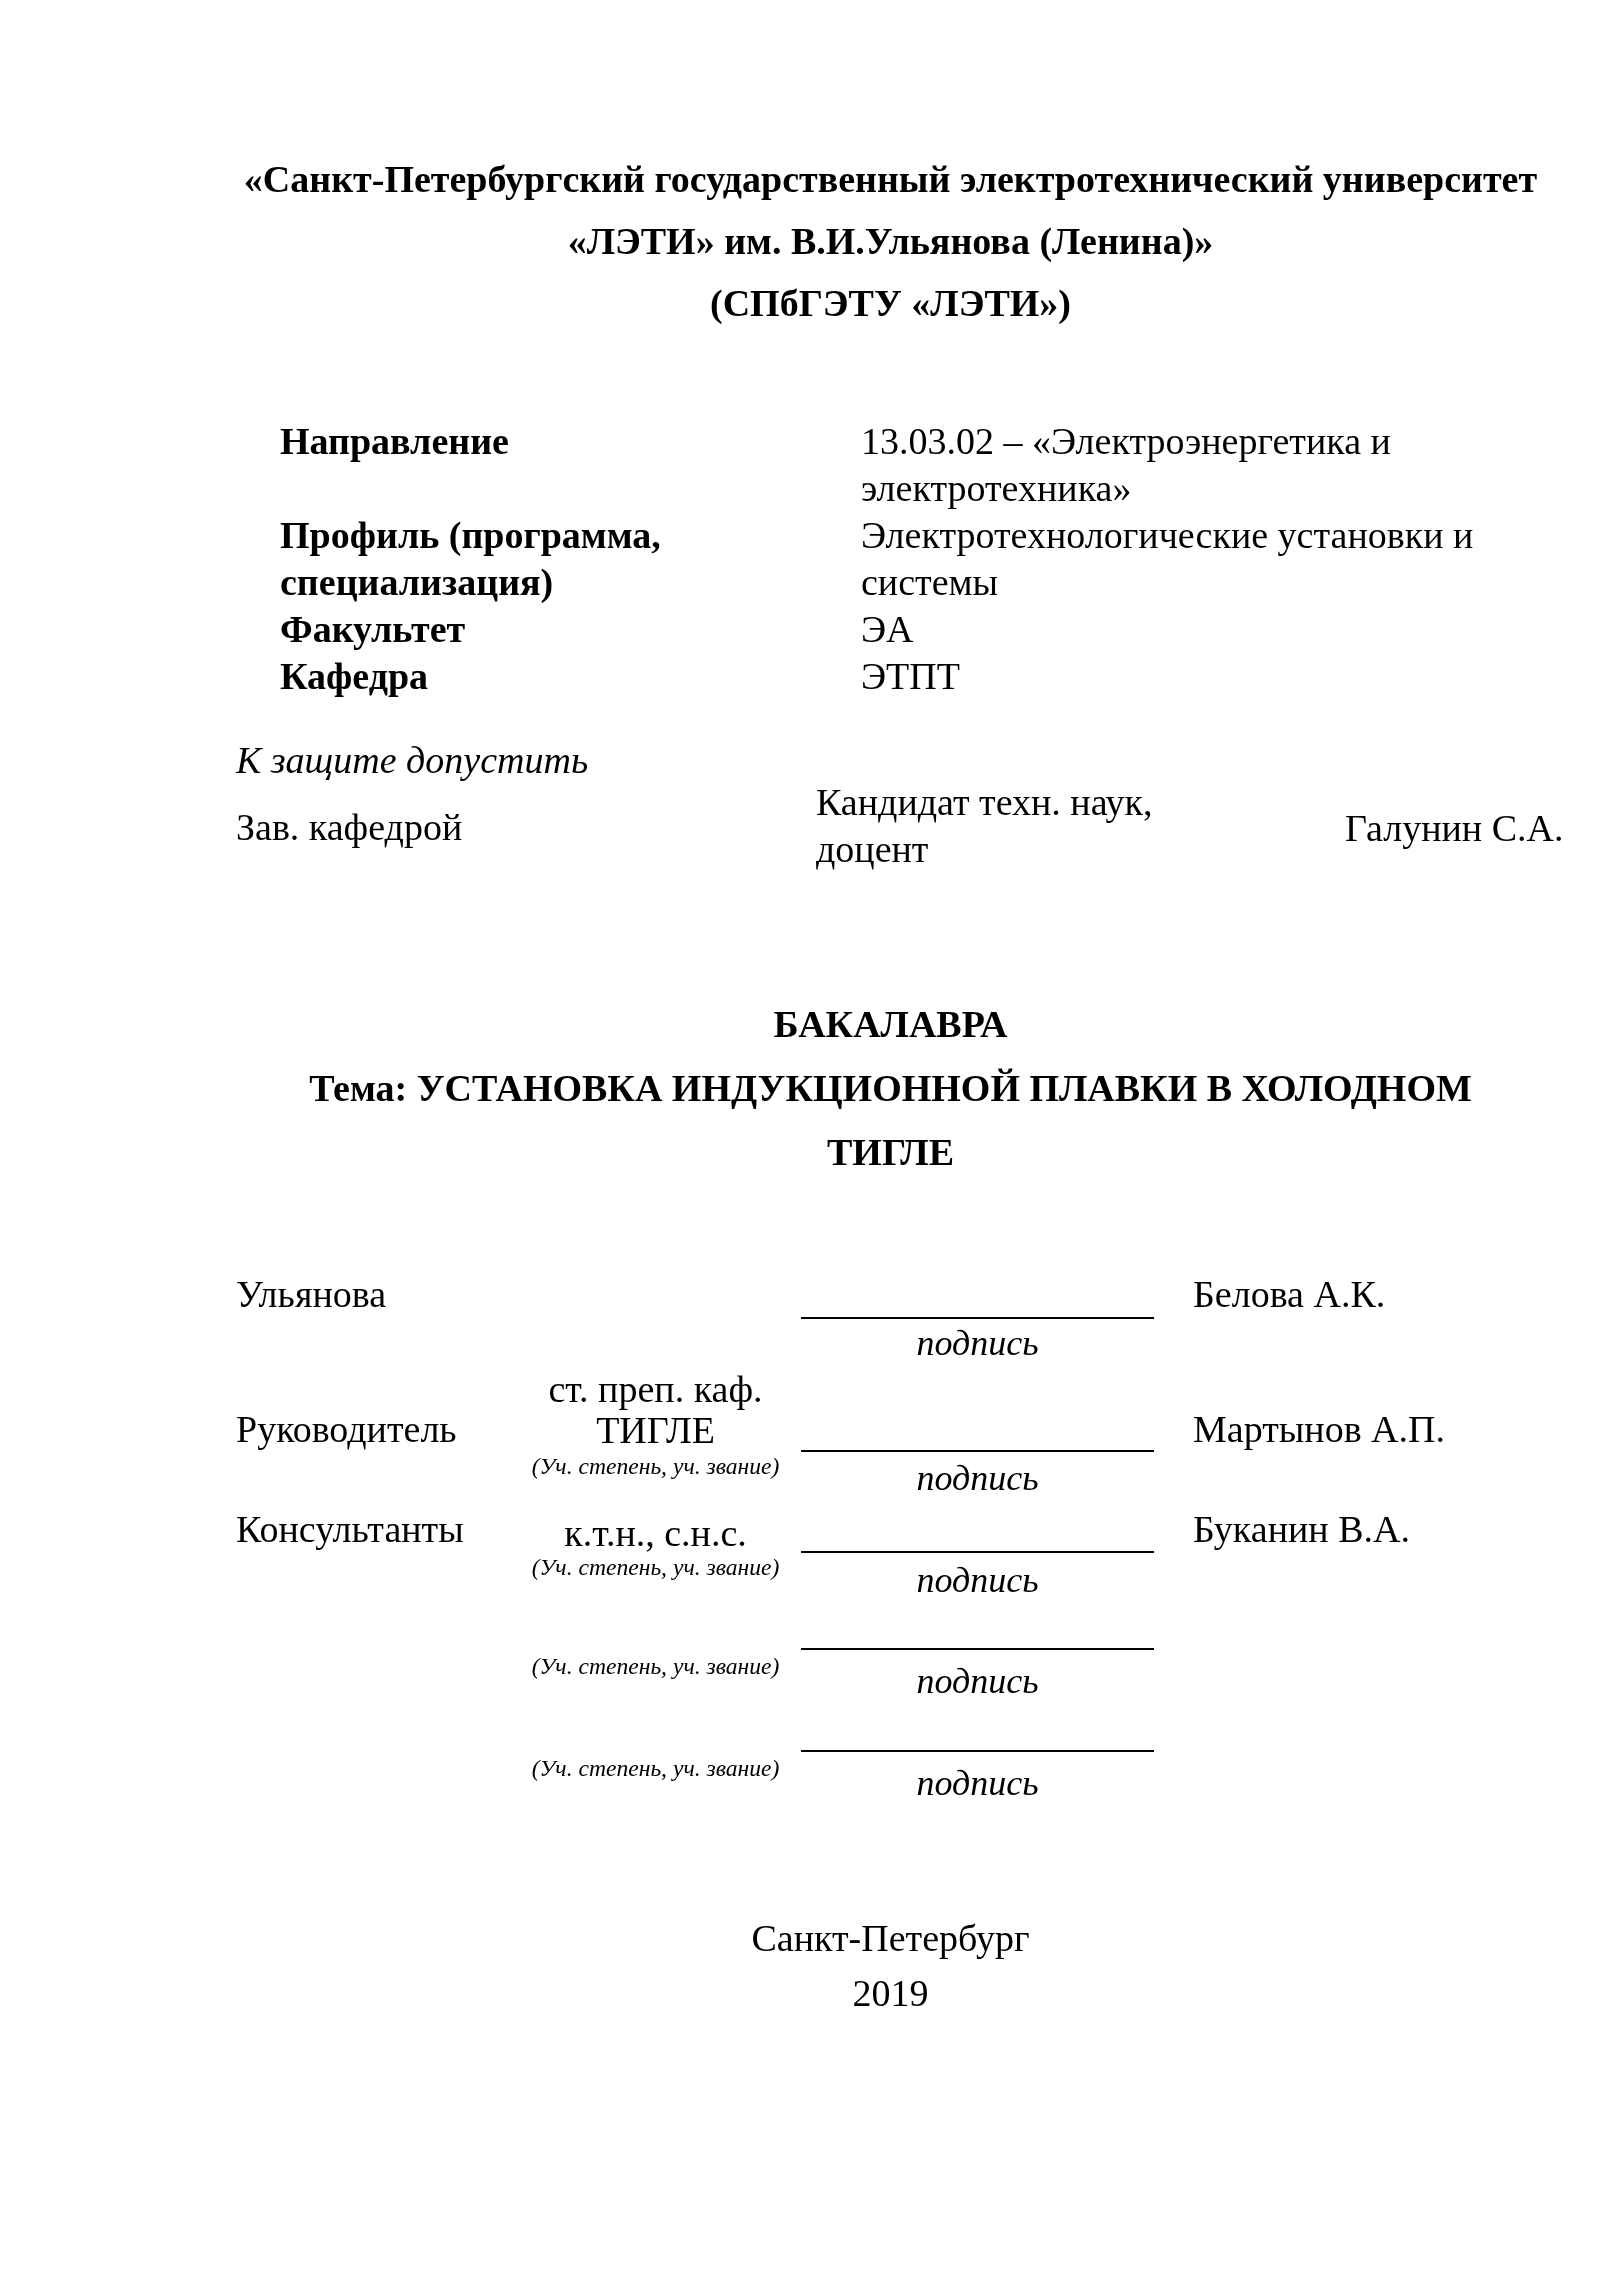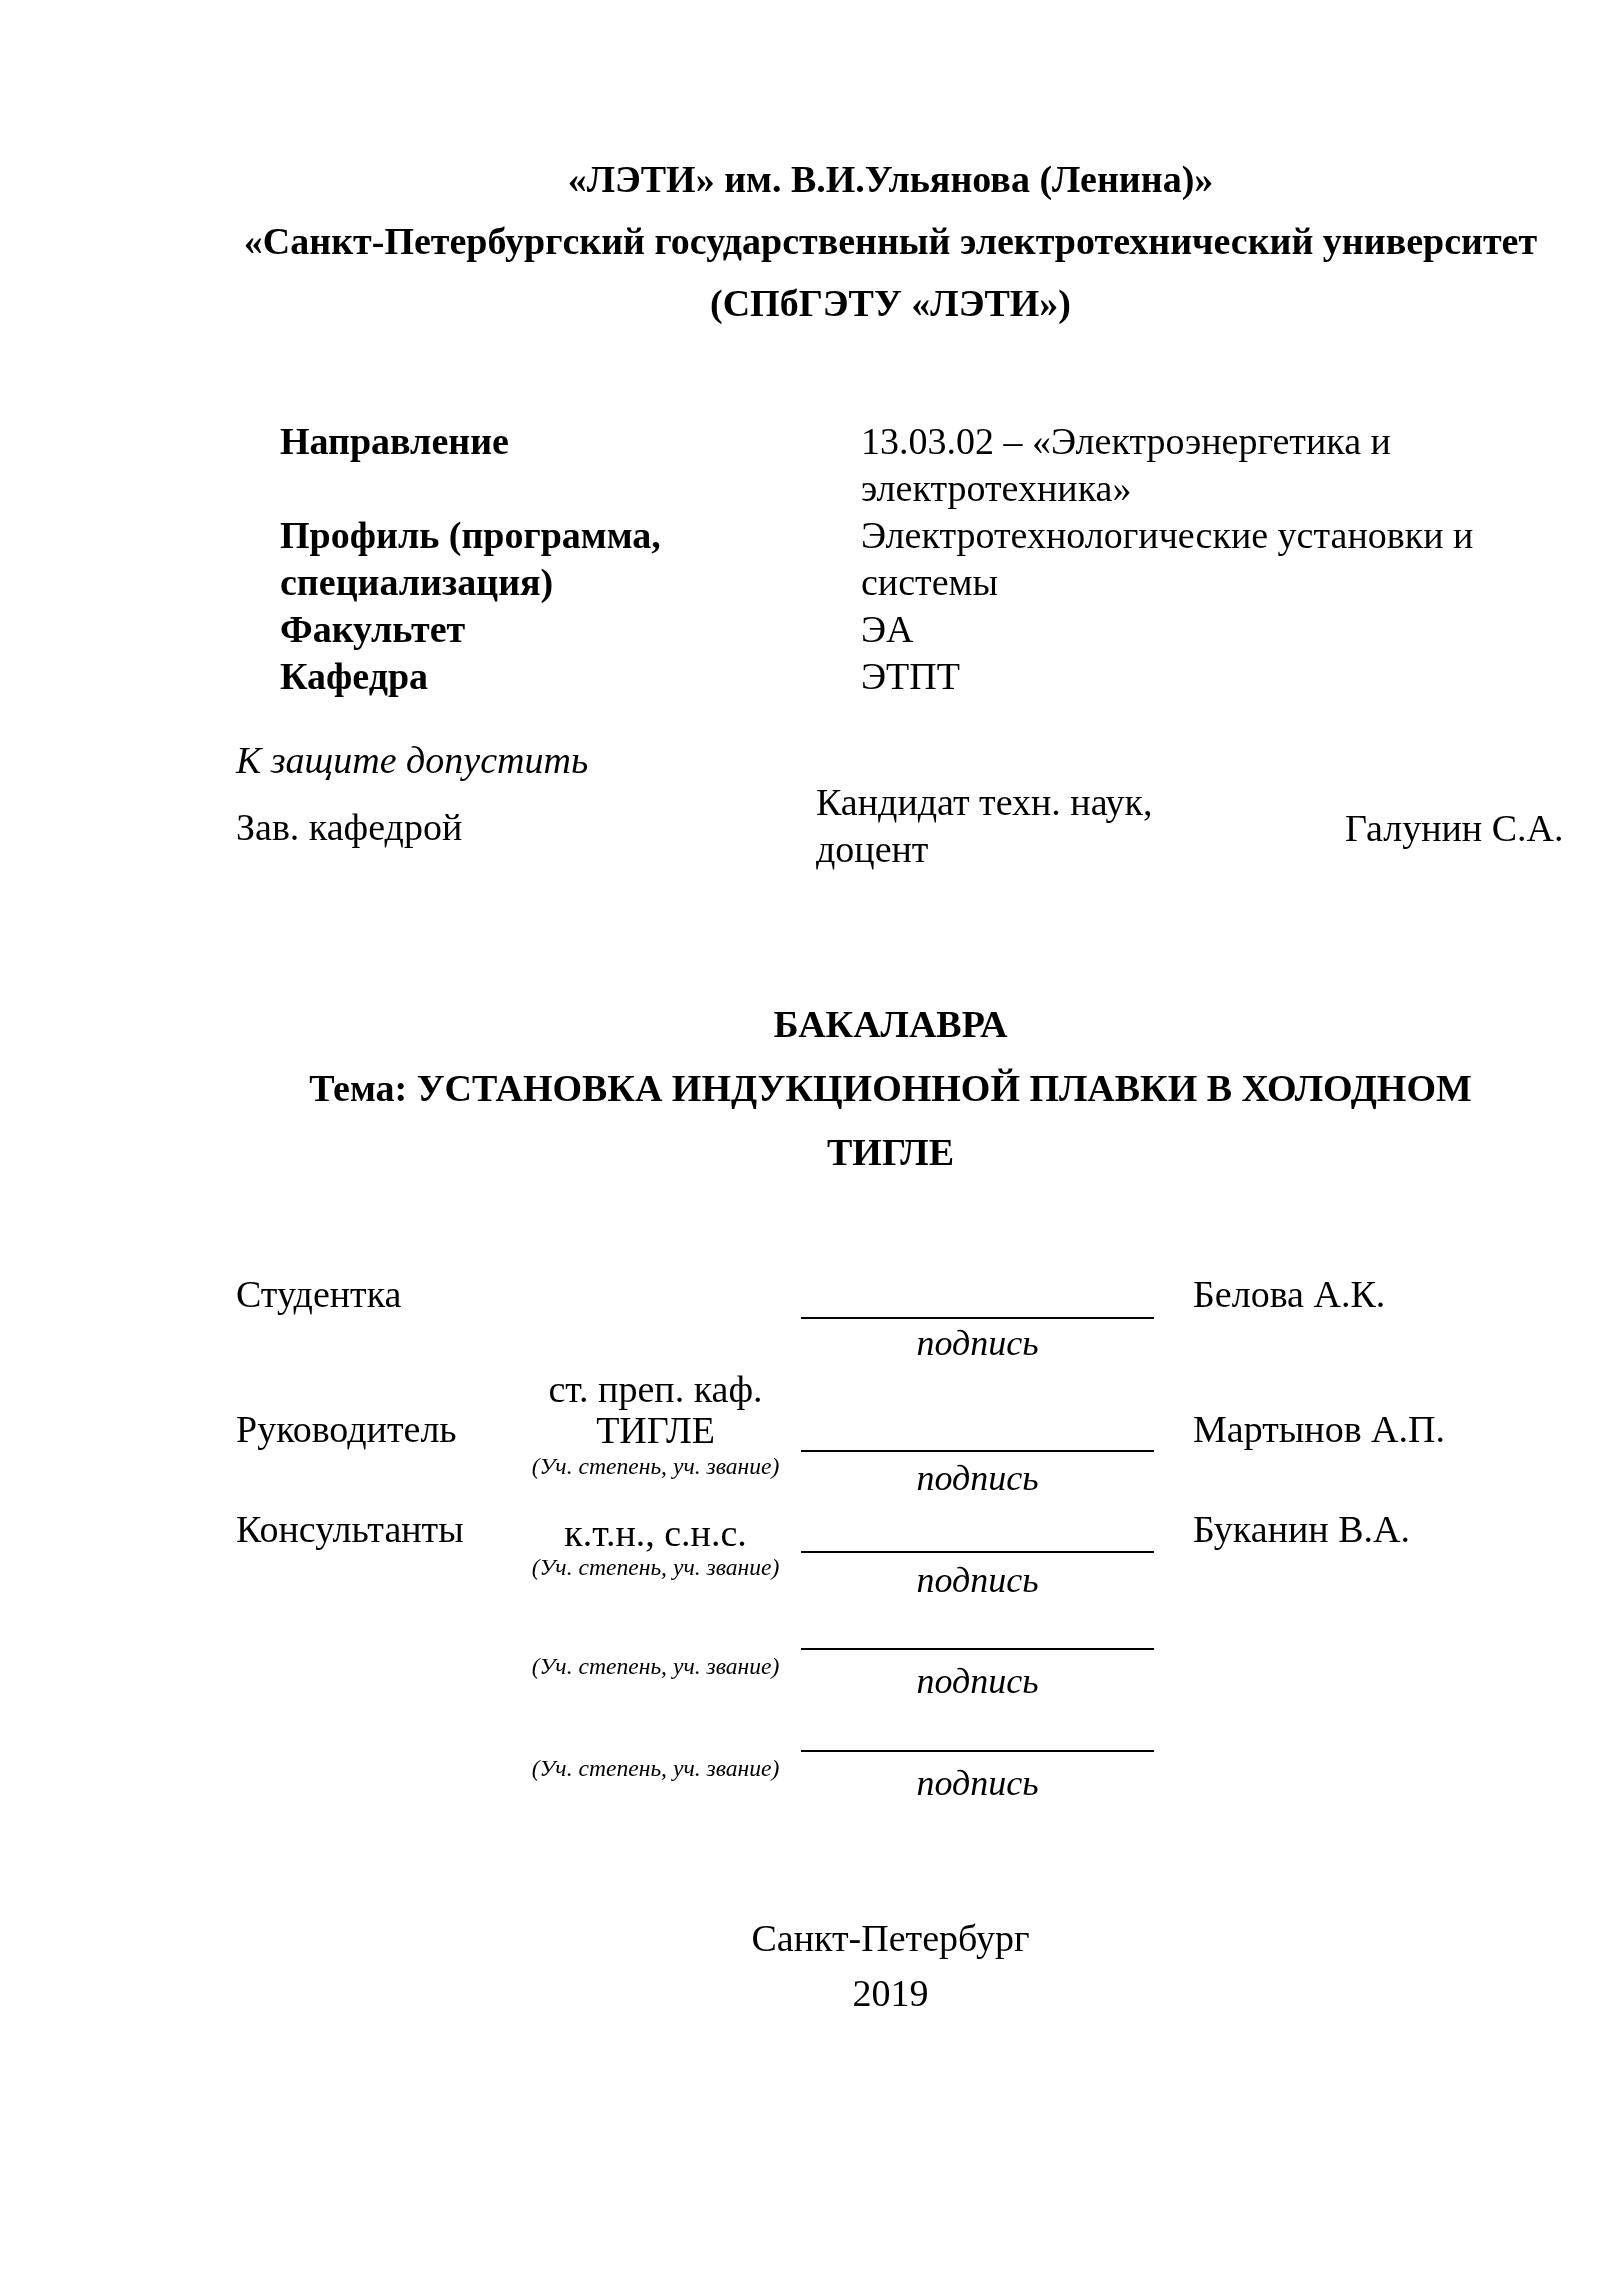--- a/index.html
+++ b/index.html
@@ -45,22 +45,22 @@
   
   .footer { left: 243px; top: 1911px; width: 1295px; text-align: center; }
   .footer .fline { font-size: 38px; line-height: 55px; white-space: nowrap; }
 </style>
 </head>
 <body>
 
 <div class="page">
 
   <div class="abs header">
+    <div class="hline">«Санкт-Петербургский государственный электротехнический университет</div>
     <div class="hline">«ЛЭТИ» им. В.И.Ульянова (Ленина)»</div>
-    <div class="hline">«Санкт-Петербургский государственный электротехнический университет</div>
     <div class="hline">(СПбГЭТУ «ЛЭТИ»)</div>
   </div>
 
   <div class="abs details">
     <div class="row">
       <div class="lbl">Направление</div>
       <div class="val">13.03.02 – «Электроэнергетика и электротехника»</div>
     </div>
     <div class="row">
       <div class="lbl">Профиль (программа, специализация)</div>
@@ -80,21 +80,21 @@
   <div class="abs admission-role">Зав. кафедрой</div>
   <div class="abs admission-degree">Кандидат техн. наук, доцент</div>
   <div class="abs admission-name">Галунин С.А.</div>
 
   <div class="abs worktitle">
     <div class="tline">БАКАЛАВРА</div>
     <div class="tline">Тема: УСТАНОВКА ИНДУКЦИОННОЙ ПЛАВКИ В ХОЛОДНОМ</div>
     <div class="tline">ТИГЛЕ</div>
   </div>
 
-  <div class="abs sig-role" style="top:1272px">Студентка</div>
+  <div class="abs sig-role" style="top:1272px">Ульянова</div>
   <div class="abs sig-line" style="top:1317px"></div>
   <div class="abs sig-sign" style="top:1324px">подпись</div>
   <div class="abs sig-name" style="top:1272px">Белова А.К.</div>
 
   <div class="abs sig-degree" style="top:1369px">ст. преп. каф. ТИГЛЕ</div>
   <div class="abs sig-role" style="top:1407px">Руководитель</div>
   <div class="abs sig-line" style="top:1450px"></div>
   <div class="abs sig-caption" style="top:1453px">(Уч. степень, уч. звание)</div>
   <div class="abs sig-sign" style="top:1459px">подпись</div>
   <div class="abs sig-name" style="top:1407px">Мартынов А.П.</div>

